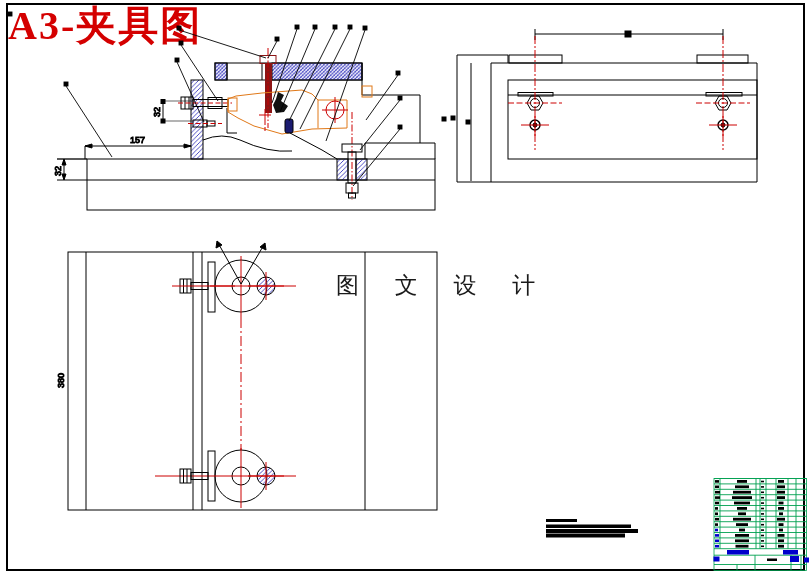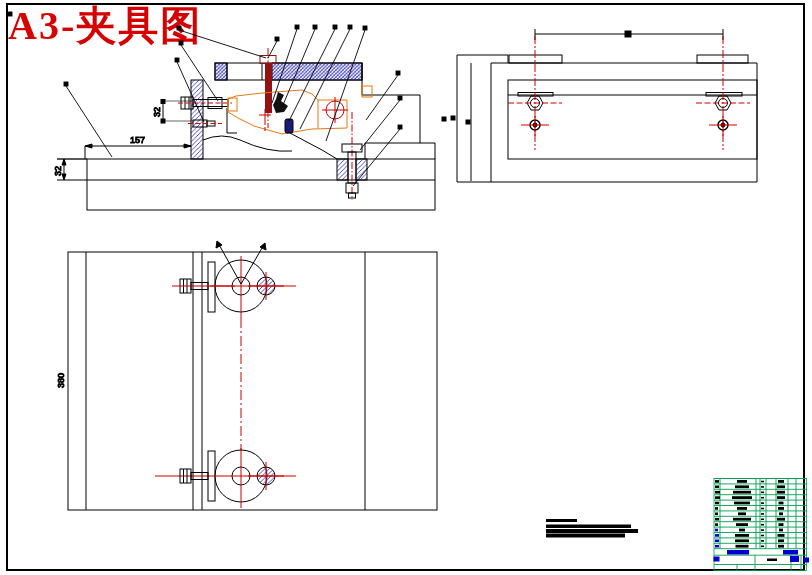--- a/index.html
+++ b/index.html
@@ -14,20 +14,21 @@
   svg text{font-family:"Liberation Sans","DejaVu Sans",sans-serif;font-size:9px;fill:#000;}
 </style>
 </head>
 <body>
 
 <div class="sheet">
   <div class="frame"></div>
 
   <div class="title" id="titleEl" style="color: rgb(212, 0, 0);">A3-夹具图</div>
 
+  <div class="watermark" id="wmEl" style="color: rgb(26, 26, 26);">图 文 设 计</div>
 
   <svg width="812" height="575" viewBox="0 0 812 575">
     <defs>
       <pattern id="hatch" patternUnits="userSpaceOnUse" width="4.5" height="4.5">
         <path d="M0,4.5 L4.5,0" stroke="#3b3bbf" stroke-width="0.9"></path>
       </pattern>
       <pattern id="hatch2" patternUnits="userSpaceOnUse" width="3.5" height="3.5">
         <path d="M0,3.5 L3.5,0" stroke="#3b3bbf" stroke-width="0.9"></path>
         <path d="M0,0 L3.5,3.5" stroke="#3b3bbf" stroke-width="0.5"></path>
       </pattern>

